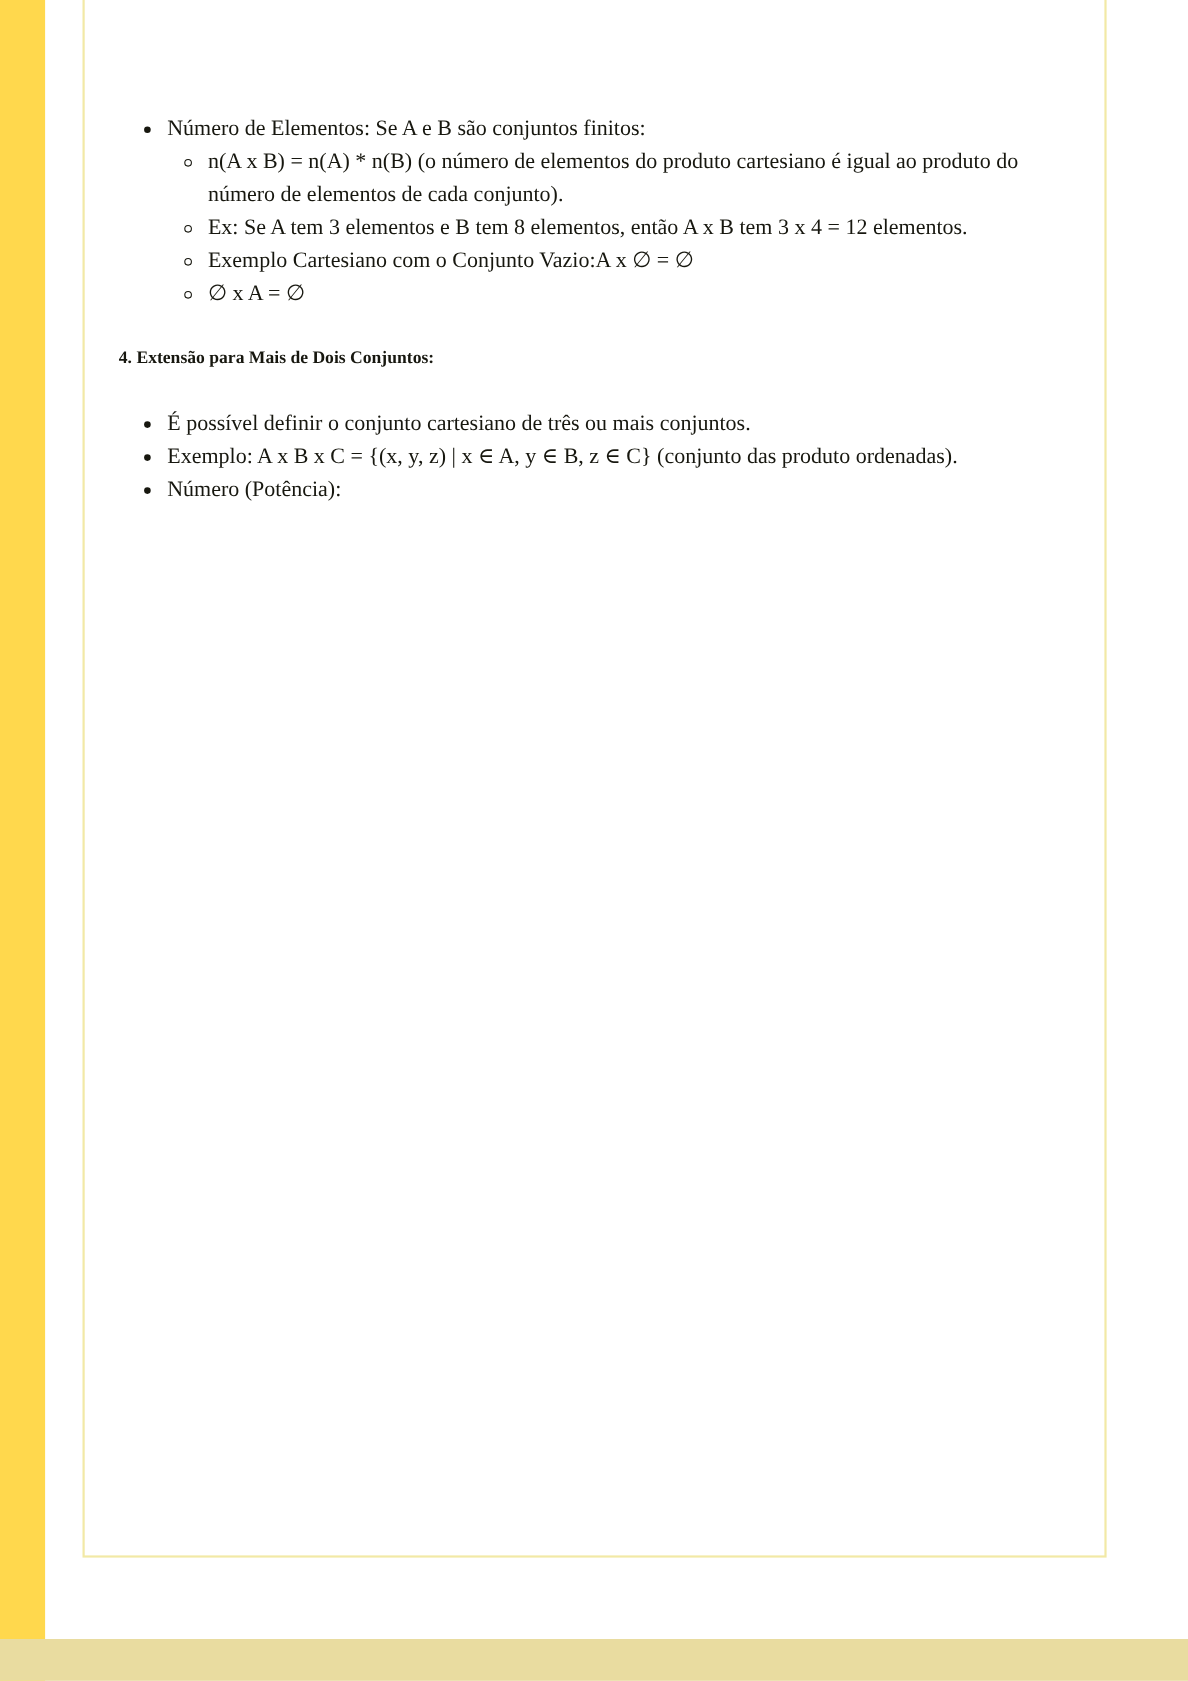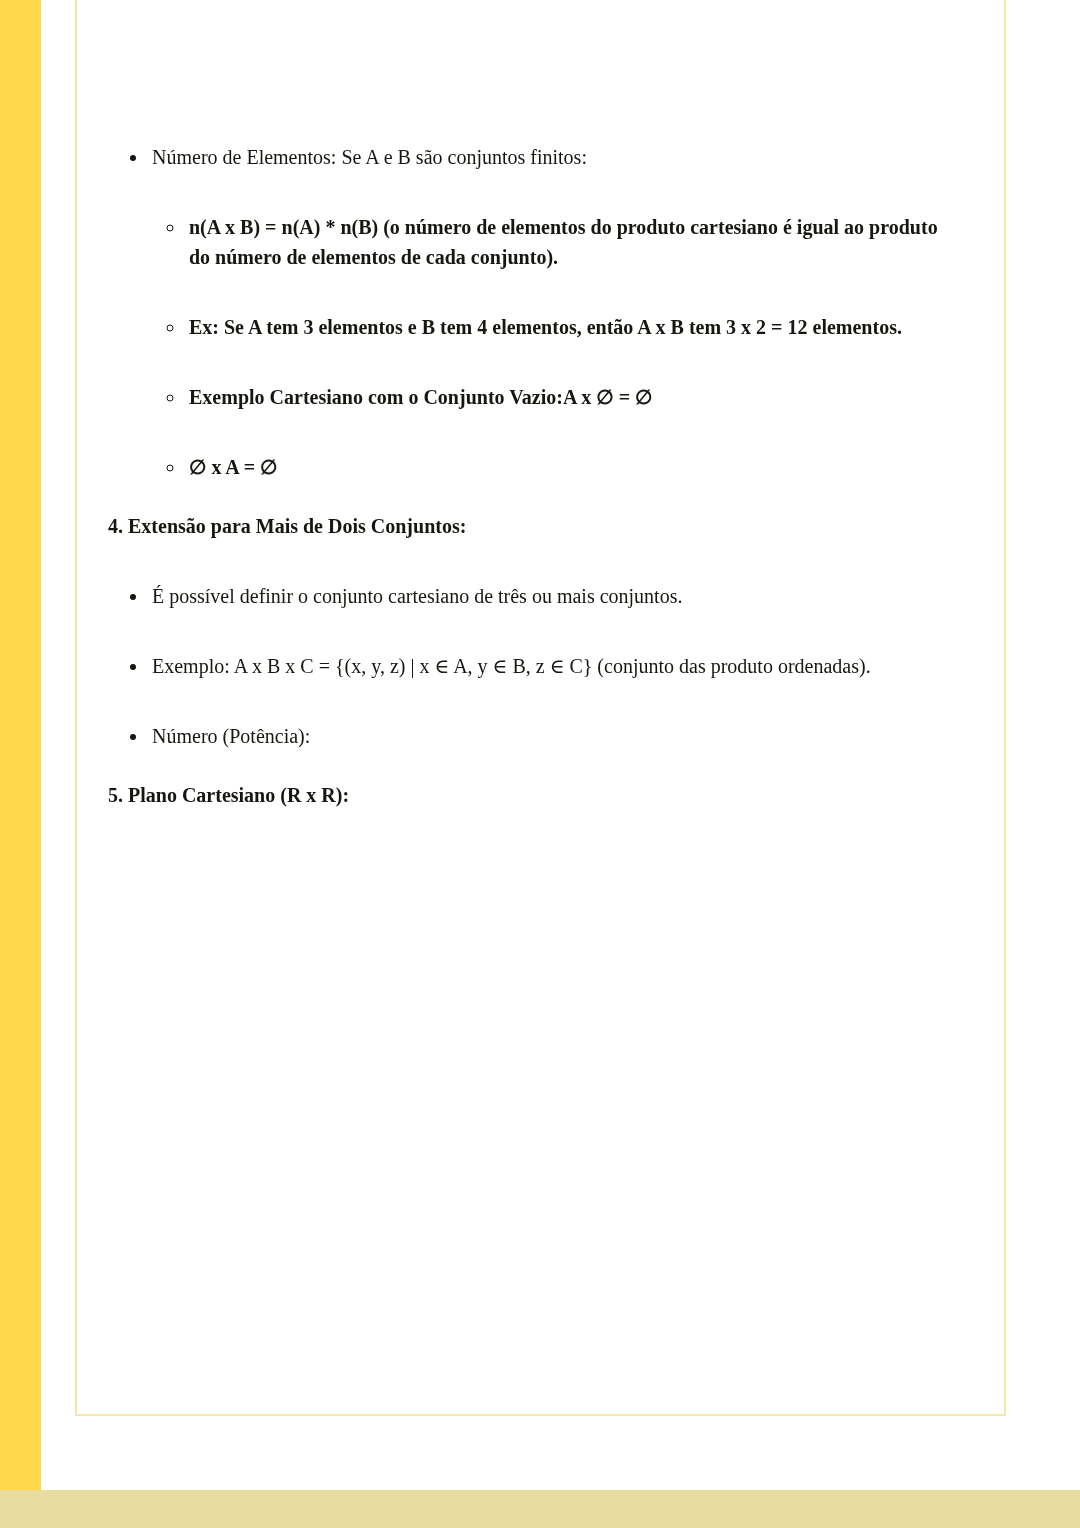--- a/index.html
+++ b/index.html
@@ -52,62 +52,59 @@
   ul.l1 {
     list-style-type: disc;
     padding-left: 41px;
   }
   ul.l2 {
     list-style-type: circle;
     padding-left: 34px;
   }
   li {
     padding-left: 3px;
-    margin-top: 40px;
   }
   ul.l2 > li {
     max-width: 755px;
-    font-weight: bold;
   }
   h3 {
-    font-size: 20px;
+    font-size: 16px;
     line-height: 30px;
     font-weight: bold;
     margin: 29px 0;
   }
 </style>
 </head>
 <body>
 
 <div class="left-strip"></div>
 
 <div class="sheet">
   <div class="content">
 
     <ul class="l1">
       <li>
         <span>Número de Elementos: Se A e B são conjuntos finitos:</span>
         <ul class="l2">
           <li>n(A x B) = n(A) * n(B) (o número de elementos do produto cartesiano é igual ao produto do número de elementos de cada conjunto).</li>
-          <li>Ex: Se A tem 3 elementos e B tem 4 elementos, então A x B tem 3 x 2 = 12 elementos.</li>
+          <li>Ex: Se A tem 3 elementos e B tem 8 elementos, então A x B tem 3 x 4 = 12 elementos.</li>
           <li>Exemplo Cartesiano com o Conjunto Vazio:A x ∅ = ∅</li>
           <li>∅ x A = ∅</li>
         </ul>
       </li>
     </ul>
 
     <h3>4. Extensão para Mais de Dois Conjuntos:</h3>
 
     <ul class="l1">
       <li>É possível definir o conjunto cartesiano de três ou mais conjuntos.</li>
       <li>Exemplo: A x B x C = {(x, y, z) | x ∈ A, y ∈ B, z ∈ C} (conjunto das produto ordenadas).</li>
       <li>
         <span>Número (Potência):</span>
       </li>
     </ul>
 
-    <h3>5. Plano Cartesiano (R x R):</h3>
 
 
   </div>
 </div>
 
 <div class="bottom-strip"></div>
 
 </body></html>

